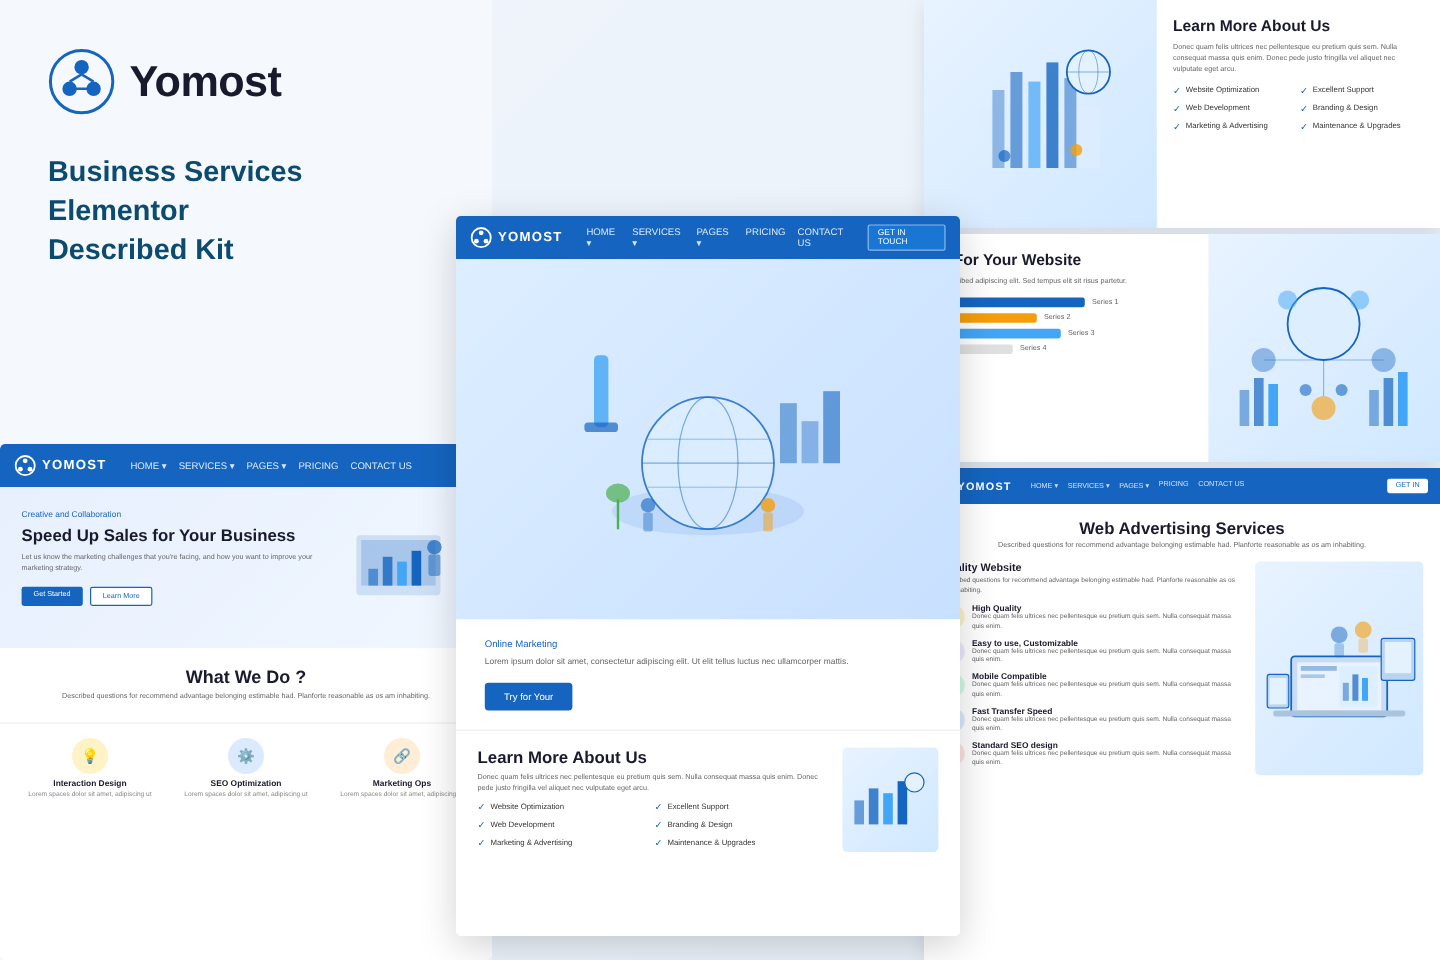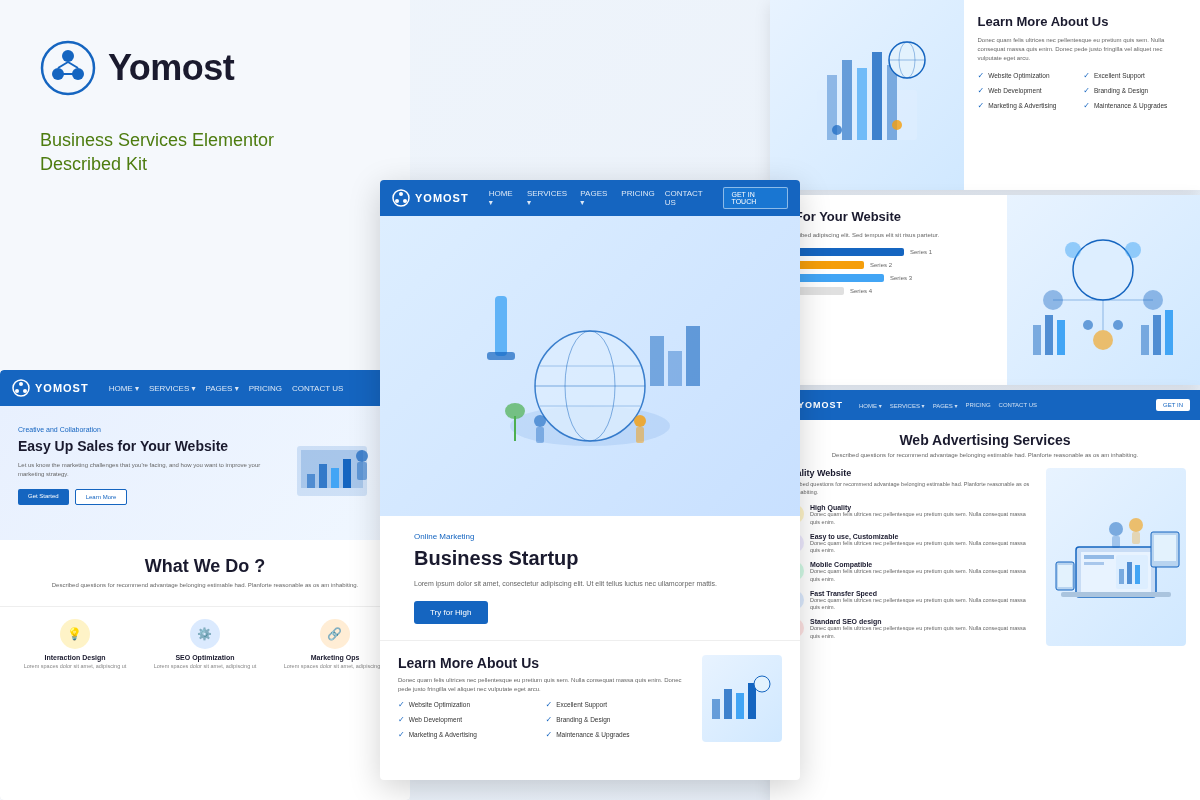--- a/index.html
+++ b/index.html
@@ -35,23 +35,23 @@
     }
 
     .logo-text {
       font-size: 36px;
       font-weight: 700;
       color: #1a1a2e;
       letter-spacing: -0.5px;
     }
 
     .product-title {
-      font-size: 18px;
-      color: #4d7c0f;
-      font-weight: 400;
+      font-size: 24px;
+      color: #0c4a6e;
+      font-weight: 700;
       line-height: 1.35;
       margin-bottom: 8px;
     }
 
     
     .dots-top-right {
       position: absolute;
       top: 10px;
       right: 60px;
       display: grid;
@@ -199,21 +199,21 @@
       display: flex;
       align-items: center;
       justify-content: center;
     }
 
     .site-section {
       padding: 16px 18px;
       text-align: center;
     }
     .site-section-title {
-      font-size: 18px;
+      font-size: 15px;
       font-weight: 700;
       color: #1a1a2e;
       margin-bottom: 4px;
     }
     .site-section-desc {
       font-size: 6px;
       color: #666;
       line-height: 1.5;
     }
 
@@ -343,21 +343,21 @@
     .center-hero-img {
       height: 50%;
       background: linear-gradient(135deg, #ddeeff, #c8e0ff);
       display: flex;
       align-items: center;
       justify-content: center;
       overflow: hidden;
     }
 
     .center-hero-content {
-      padding: 16px 34px;
+      padding: 16px 24px;
     }
 
     .center-hero-label {
       font-size: 8px;
       color: #1565c0;
       margin-bottom: 5px;
     }
     .center-hero-title {
       font-size: 20px;
       font-weight: 700;
@@ -514,21 +514,21 @@
         <span class="site-nav-link">SERVICES ▾</span>
         <span class="site-nav-link">PAGES ▾</span>
         <span class="site-nav-link">PRICING</span>
         <span class="site-nav-link">CONTACT US</span>
       </div>
     </div>
 
     <div class="site-hero">
       <div class="site-hero-text">
         <div class="site-hero-label">Creative and Collaboration</div>
-        <div class="site-hero-title">Easy Up Sales for Your Website</div>
+        <div class="site-hero-title">Speed Up Sales for Your Business</div>
         <div class="site-hero-desc">Let us know the marketing challenges that you're facing, and how you want to improve your marketing strategy.</div>
         <div class="site-hero-btns">
           <span class="btn-primary-small">Get Started</span>
           <span class="btn-outline-small">Learn More</span>
         </div>
       </div>
       <div class="site-hero-img">
 
         <svg width="110" height="100" viewBox="0 0 110 100">
 
@@ -616,23 +616,22 @@
       <circle cx="200" cy="165" r="6" fill="#f59e0b" opacity="0.8"></circle>
       <rect x="196" y="171" width="8" height="16" rx="2" fill="#f59e0b" opacity="0.5"></rect>
 
       <line x1="75" y1="160" x2="75" y2="185" stroke="#4caf50" stroke-width="2"></line>
       <ellipse cx="75" cy="155" rx="10" ry="8" fill="#4caf50" opacity="0.7"></ellipse>
     </svg>
   </div>
 
   <div class="center-hero-content">
     <div class="center-hero-label">Online Marketing</div>
-    <div class="center-hero-title">Business Startup</div>
     <div class="center-hero-desc">Lorem ipsum dolor sit amet, consectetur adipiscing elit. Ut elit tellus luctus nec ullamcorper mattis.</div>
-    <span class="btn-try">Try for High</span>
+    <span class="btn-try">Try for Your</span>
   </div>
 
   <div class="center-section">
     <div style="display:flex;gap:12px;">
       <div style="flex:1;">
         <div class="center-section-title">Learn More About Us</div>
         <div class="center-section-desc">Donec quam felis ultrices nec pellentesque eu pretium quis sem. Nulla consequat massa quis enim. Donec pede justo fringilla vel aliquet nec vulputate eget arcu.</div>
         <div style="display:grid;grid-template-columns:1fr 1fr;gap:3px;margin-top:6px;">
           <div class="card-list-item">
               <span class="check-blue">✓</span>

